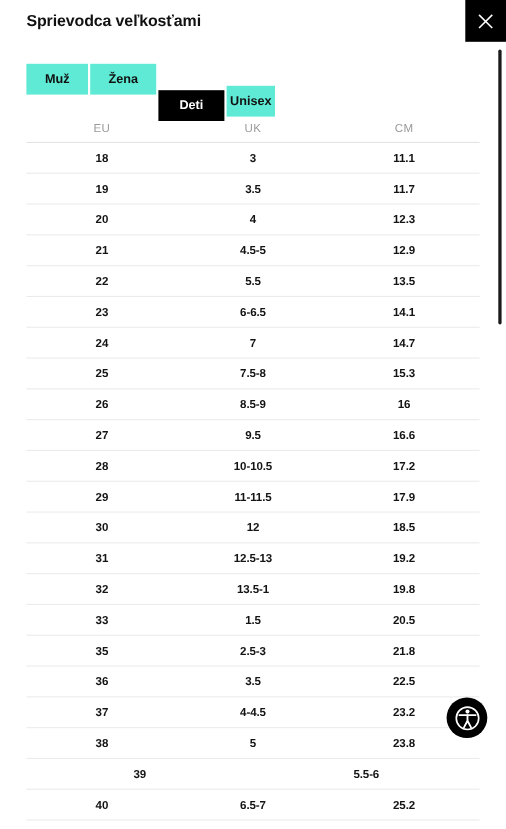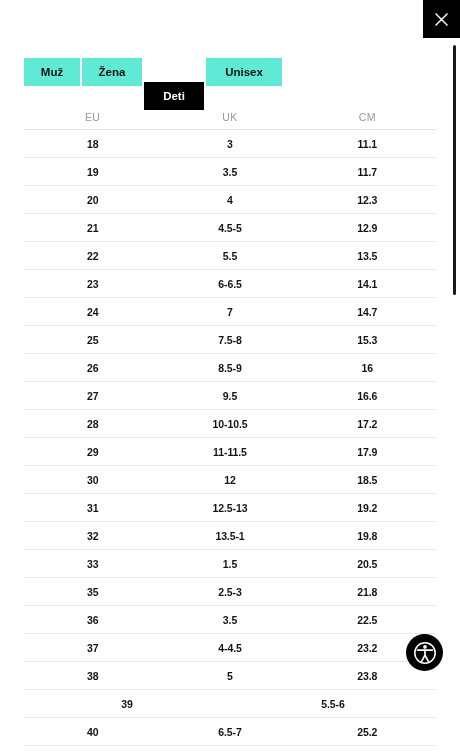--- a/index.html
+++ b/index.html
@@ -62,21 +62,21 @@
     align-items:center;
     justify-content:center;
     height:28px;
     margin-right:2px;
     padding:0 4px;
   }
   .tab:last-child { margin-right:0; }
   .tab.w0 { width:56px; }
   .tab.w1 { width:60px; }
   .tab.w2 { width:60px; }
-  .tab.w3 { width:76px; }
+  .tab.w3 { width:44px;margin-top:20px; }
   .tab.active {
     background:#000000;
     color:#ffffff;
     margin-top:24px;
   }
 
   
   #size-table {
     position:absolute;
     left:24px; top:104px;
@@ -138,20 +138,21 @@
     justify-content:center;
   }
   #accessibility-widget svg { display:block; }
 </style>
 </head>
 <body>
 
 <div id="modal">
 
   <div id="modal-header">
+    <div id="dialog-title">Sprievodca veľkosťami</div>
 
     <button id="close-button">
       <span>
         <svg width="15" height="15" viewBox="0 0 15 15" aria-hidden="true">
           <line x1="1.5" y1="1.5" x2="13.5" y2="13.5" stroke="#ffffff" stroke-width="1.4"></line>
           <line x1="13.5" y1="1.5" x2="1.5" y2="13.5" stroke="#ffffff" stroke-width="1.4"></line>
         </svg>
       </span>
     </button>
   </div>

